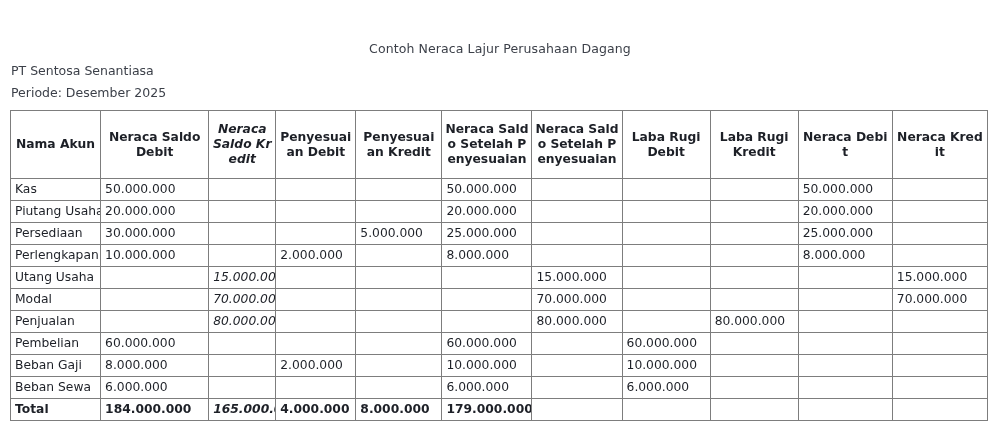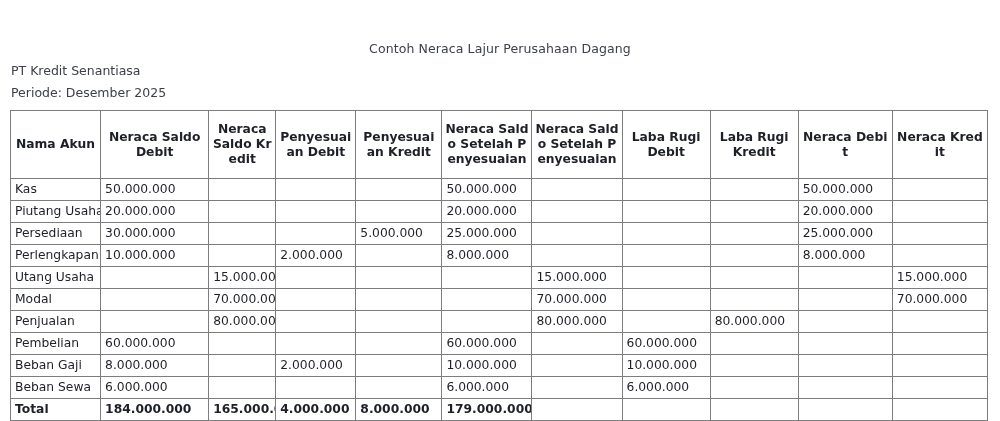--- a/index.html
+++ b/index.html
@@ -81,37 +81,37 @@
     height: 21.2px;
     line-height: 17px;
     text-align: left;
   }
   tbody tr.total-row td {
     font-weight: bold;
   }
   
   .c0 { width: 90px; }
   .c1 { width: 108px; margin-top: 44px; }
-  .c2 { width: 67px; }
+  .c2 { width: 67px; font-style: italic; }
   .c3 { width: 80px; }
   .c4 { width: 86px; }
   .c5 { width: 90px; }
   .c6 { width: 90px; }
   .c7 { width: 88px; }
   .c8 { width: 88px; }
   .c9 { width: 94px; }
   .c10 { width: 95px; }
 </style>
 </head>
 <body>
 
 <div class="page">
 
   <div class="doc-title">Contoh Neraca Lajur Perusahaan Dagang</div>
-  <div class="company">PT Kredit Senantiasa</div>
+  <div class="company">PT Sentosa Senantiasa</div>
   <div class="period">Periode: Desember 2025</div>
 
   <div class="table-wrap">
     <table class="worksheet">
       <thead>
         <tr>
           <th class="c0">Nama Akun</th>
           <th class="c1">Neraca Saldo Debit</th>
           <th class="c2">Neraca Saldo Kredit</th>
           <th class="c3">Penyesuaian Debit</th>

